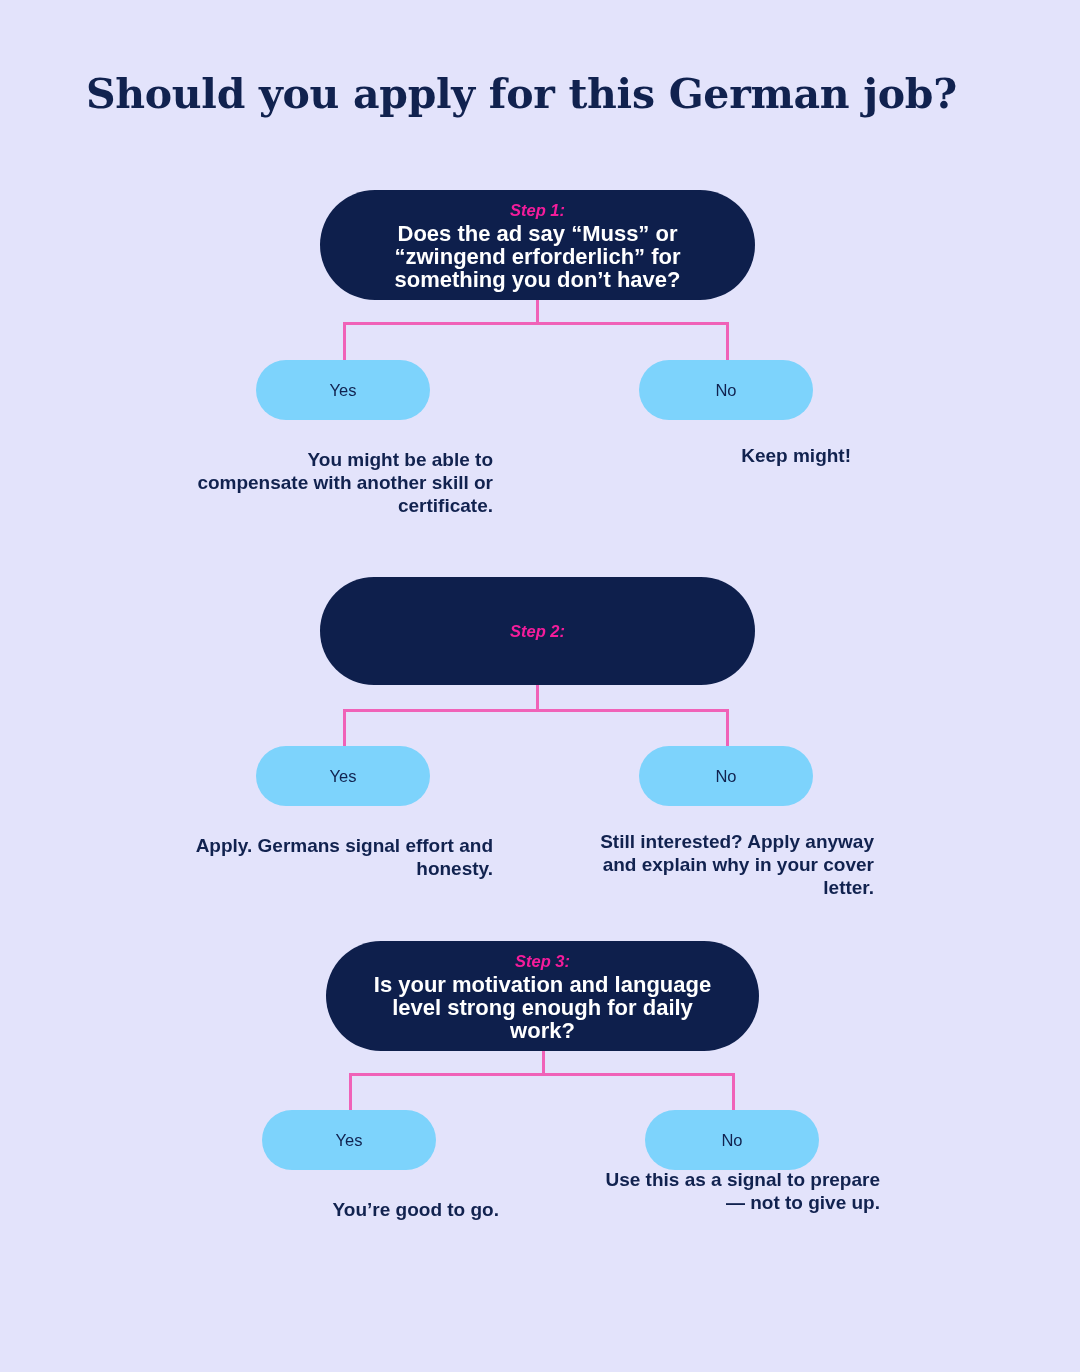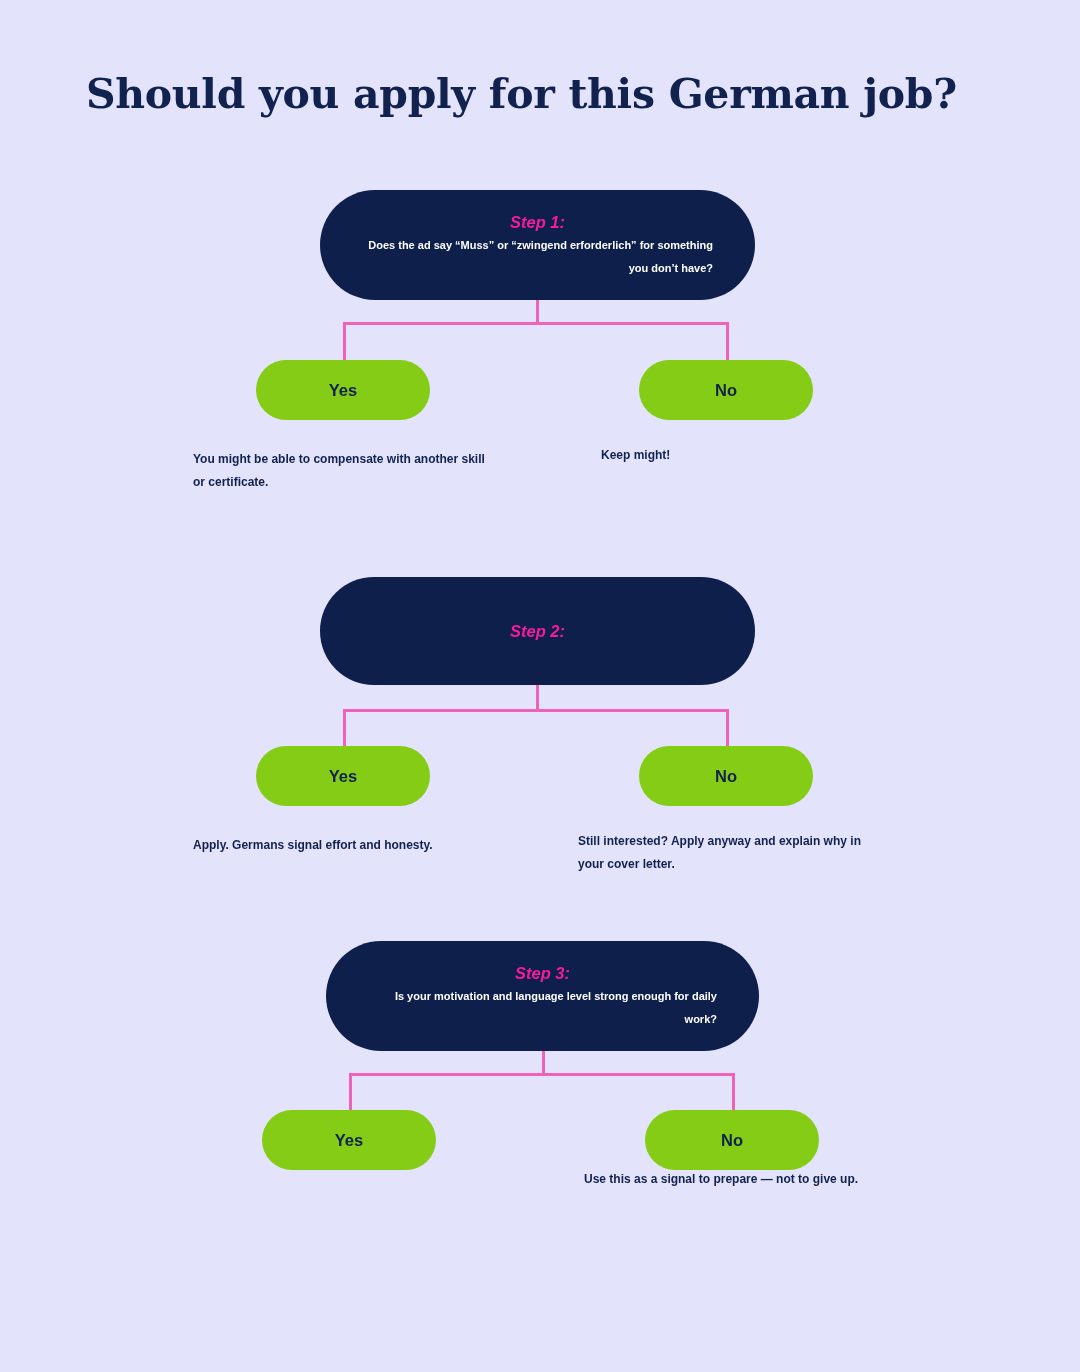--- a/index.html
+++ b/index.html
@@ -49,58 +49,57 @@
   }
   .step-label {
     color: #f41c9b;
     font-size: 16.5px;
     font-weight: bold;
     line-height: 23px;
     font-style: italic;
   }
   .step-question {
     color: #ffffff;
-    font-size: 11px;
+    font-size: 22px;
     font-weight: bold;
     line-height: 23px;
-    text-align: right;
   }
 
   
   .conn {
     position: absolute;
   }
   .conn-v {
     background: #f062b8;
     width: 3px;
   }
   .conn-h {
     background: #f062b8;
     height: 3px;
   }
 
   
   .answer-pill {
     position: absolute;
-    background: #84cc16;
+    background: #7dd3fc;
     border-radius: 999px;
     display: flex;
     align-items: center;
     justify-content: center;
     color: #11224f;
     font-size: 16.5px;
-    font-weight: bold;
+    font-weight: normal;
   }
 
   
   .outcome {
     position: absolute;
-    text-align: left;
+    text-align: right;
     color: #11224f;
-    font-size: 12px;
+    font-size: 19px;
     font-weight: bold;
     line-height: 23px;
   }
 </style>
 </head>
 <body>
 
 <div class="page">
 
   <div class="title">Should you apply for this German job?</div>
@@ -154,15 +153,16 @@
   <div class="conn conn-v" style="left:349px; top:1073px; height:42px;"></div>
   <div class="conn conn-v" style="left:732px; top:1073px; height:42px;"></div>
 
   <div class="answer-pill" style="left:262px; top:1110px; width:174px; height:60px;">
     <span>Yes</span>
   </div>
   <div class="answer-pill" style="left:645px; top:1110px; width:174px; height:60px;">
     <span>No</span>
   </div>
 
+  <div class="outcome" style="left:199px; top:1198px; width:300px;">You’re good to go.</div>
   <div class="outcome" style="left:584px; top:1168px; width:296px;">Use this as a signal to prepare — not to give up.</div>
 
 </div>
 
 </body></html>

